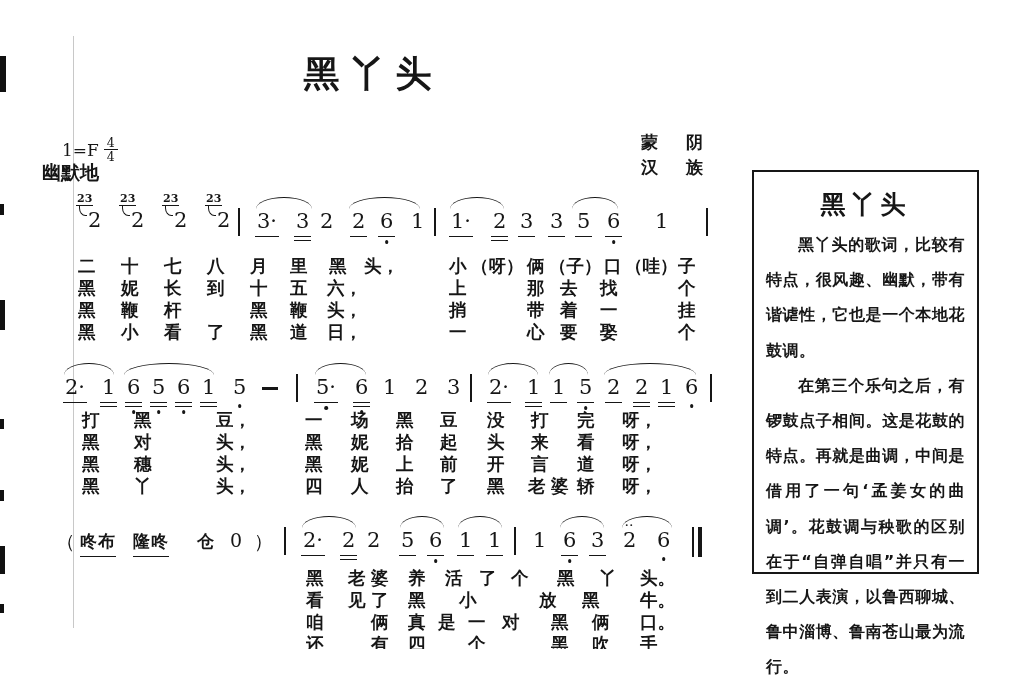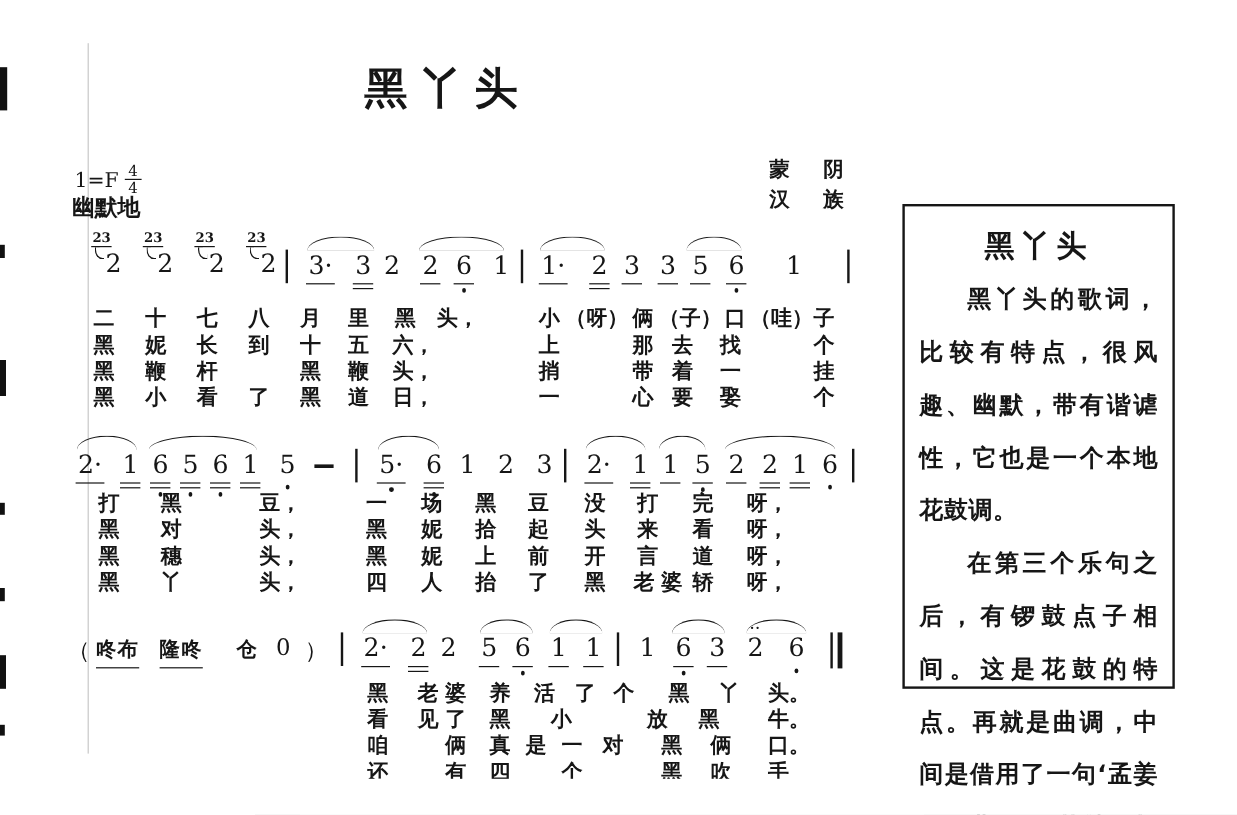--- a/index.html
+++ b/index.html
@@ -6,21 +6,21 @@
   .page{position:relative;width:1031px;height:679px;background:#ffffff;overflow:hidden;
         font-family:"DejaVu Serif","Liberation Serif",serif;color:#161616;}
   
   .page-title{position:absolute;top:50px;left:0;width:745px;text-align:center;
               font-size:36px;font-weight:800;letter-spacing:10px;}
   .key-row{position:absolute;left:62px;top:136px;font-size:17px;white-space:nowrap;}
   .frac{display:inline-block;vertical-align:-5px;text-align:center;font-size:12.5px;
         line-height:1.05;margin-left:5px;}
   .frac-top{display:block;border-bottom:1.4px solid #161616;padding:0 3px;}
   .frac-bot{display:block;}
-  .tempo{position:absolute;left:60px;top:160px;font-size:19px;font-weight:800;}
+  .tempo{position:absolute;left:42px;top:160px;font-size:19px;font-weight:800;}
   .origin{position:absolute;left:641px;top:130px;width:62px;font-size:17px;font-weight:700;}
   .origin-line{display:flex;justify-content:space-between;line-height:1.45;}
   
   .music-line{position:absolute;left:0;height:62px;width:750px;}
   .mnote{position:absolute;top:14px;}
   .mnote .num{position:relative;display:inline-block;font-size:21px;line-height:1;padding:1px 1px;}
   .u1 .num::after,.u2 .num::after{content:"";position:absolute;left:-1px;right:-1px;bottom:-4px;
       border-bottom:1.7px solid #161616;}
   .u2 .num::before{content:"";position:absolute;left:-1px;right:-1px;bottom:-8px;
       border-bottom:1.7px solid #161616;}
@@ -45,21 +45,21 @@
       border-bottom:1.3px solid #161616;border-bottom-left-radius:80%;}
   .gnum{position:absolute;left:12px;top:14px;font-size:21px;line-height:1;}
   
   .lyric-block{position:absolute;left:0;width:760px;}
   .lyr{position:absolute;font-size:17.5px;font-weight:700;line-height:1;white-space:nowrap;}
   
   .sidebar-box{position:absolute;left:752px;top:170px;width:227px;height:404px;border:2px solid #161616;
       background:#fff;padding:8px 12px;box-sizing:border-box;}
   .sidebar-title{text-align:center;font-size:25px;font-weight:800;letter-spacing:5px;margin:8px 0 6px;
       font-family:"DejaVu Sans","Liberation Sans",sans-serif;}
-  .sidebar-para{font-size:20px;font-weight:700;line-height:2.2;text-align:justify;text-indent:2em;
+  .sidebar-para{font-size:16px;font-weight:700;line-height:2.2;text-align:justify;text-indent:2em;
       margin:0;font-family:"DejaVu Sans","Liberation Sans",sans-serif;letter-spacing:0.5px;}
   
   .vline{position:absolute;left:73px;top:36px;width:1px;height:592px;background:#c8c8c8;}
   .edge-mark{position:absolute;left:0;background:#111;}
   .cut-mask{position:absolute;left:250px;top:649px;width:520px;height:30px;background:#fff;}
 </style>
 </head>
 <body>
 
 <div class="page">

